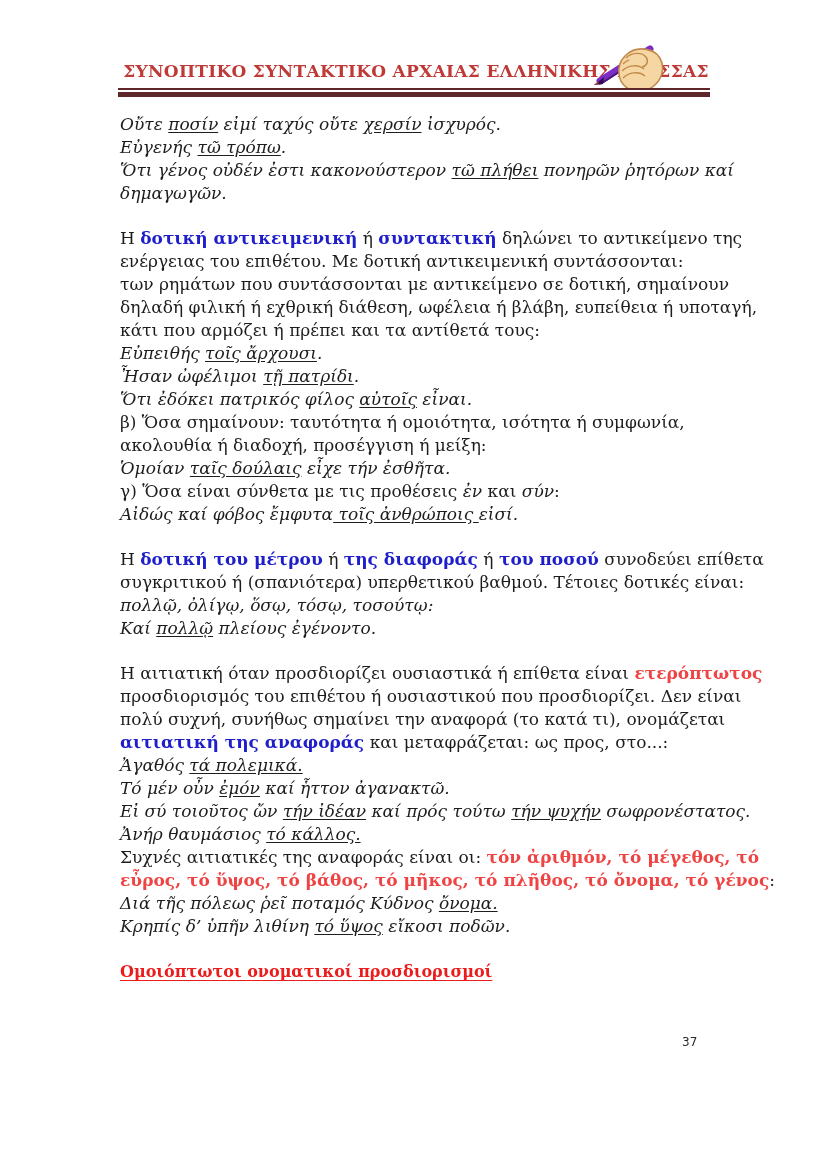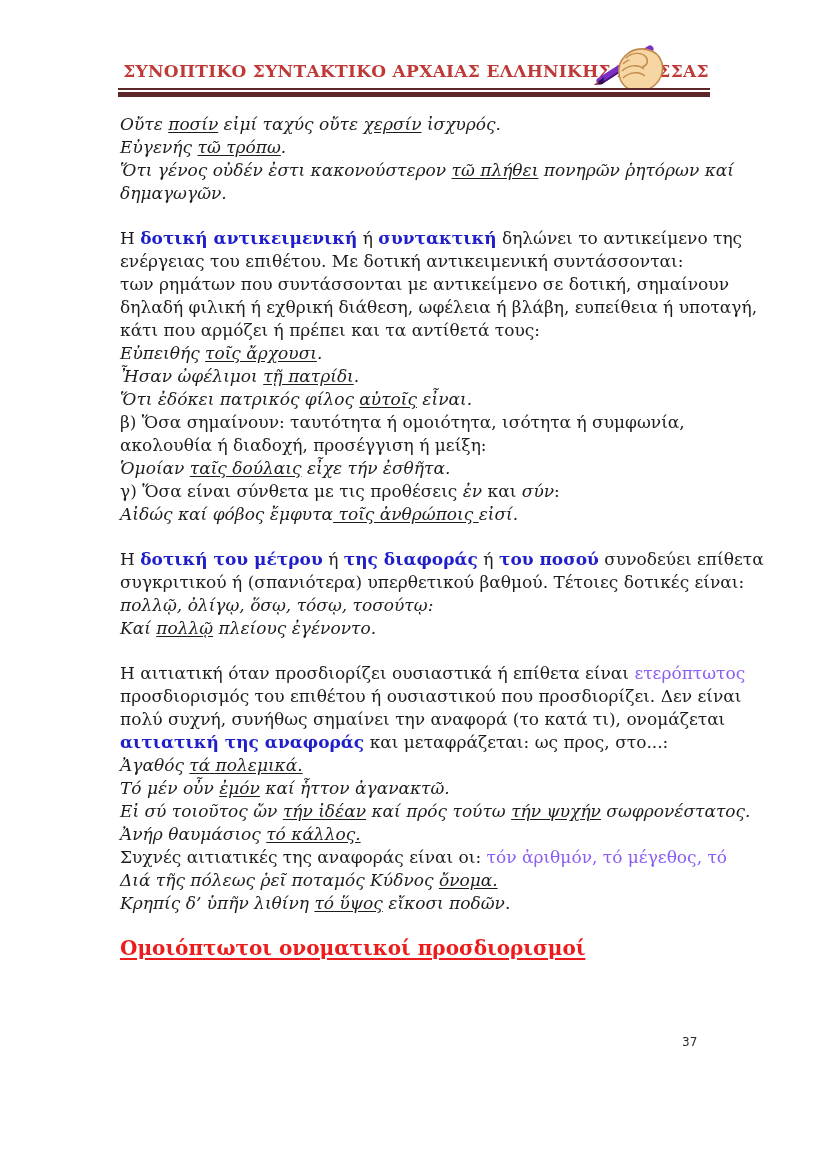--- a/index.html
+++ b/index.html
@@ -15,23 +15,23 @@
     position:absolute;top:88px;left:118px;width:592px;height:2px;background:#ffffff;
     border-top:2px solid #5e282b;border-bottom:5px solid #5e282b;
   }
   .logo{position:absolute;top:36px;left:592px;width:76px;height:62px;}
   .doc-body{position:absolute;top:113px;left:120px;width:606px;font-size:17px;line-height:23px;}
   .para{margin:0 0 22px 0;}
   .tline{white-space:nowrap;}
   .it{font-style:italic;}
   .un{text-decoration:underline;text-underline-offset:2px;}
   .bb{color:#1e1ecb;font-weight:bold;}
-  .bk{font-weight:normal;color:#8b5cf6;margin-top:28px;}
+  .bk{font-weight:bold;color:#ef4444;margin-top:28px;}
   .section-heading{
-    font-size:20px;font-weight:bold;color:#ec1c1c;margin-top:4px;
+    font-size:16px;font-weight:bold;color:#ec1c1c;margin-top:4px;
     text-decoration:underline;text-underline-offset:3px;white-space:nowrap;
   }
   .page-number{
     position:absolute;top:1035px;left:682px;font-size:12px;color:#2a2a2a;
     font-family:"DejaVu Sans","Liberation Sans",sans-serif;
   }
 </style>
 </head>
 <body>
 
@@ -93,20 +93,21 @@
       <div class="para">
         <div class="tline"><span>Η αιτιατική όταν προσδιορίζει ουσιαστικά ή επίθετα είναι </span><span class="bk">ετερόπτωτος</span></div>
         <div class="tline"><span>προσδιορισμός του επιθέτου ή ουσιαστικού που προσδιορίζει. Δεν είναι</span></div>
         <div class="tline"><span>πολύ συχνή, συνήθως σημαίνει την αναφορά (το κατά τι), ονομάζεται</span></div>
         <div class="tline"><span class="bb">αιτιατική της αναφοράς</span><span> και μεταφράζεται: ως προς, στο...:</span></div>
         <div class="tline"><span class="it">Ἀγαθός </span><span class="it un">τά πολεμικά.</span></div>
         <div class="tline"><span class="it">Τό μέν οὖν </span><span class="it un">ἐμόν</span><span class="it"> καί ἧττον ἀγανακτῶ.</span></div>
         <div class="tline"><span class="it">Εἰ σύ τοιοῦτος ὤν </span><span class="it un">τήν ἰδέαν</span><span class="it"> καί πρός τούτω </span><span class="it un">τήν ψυχήν</span><span class="it"> σωφρονέστατος.</span></div>
         <div class="tline"><span class="it">Ἀνήρ θαυμάσιος </span><span class="it un">τό κάλλος.</span></div>
         <div class="tline"><span>Συχνές αιτιατικές της αναφοράς είναι οι: </span><span class="bk">τόν ἀριθμόν, τό μέγεθος, τό</span></div>
+        <div class="tline"><span class="bk">εὖρος, τό ὕψος, τό βάθος, τό μῆκος, τό πλῆθος, τό ὄνομα, τό γένος</span><span>:</span></div>
         <div class="tline"><span class="it">Διά τῆς πόλεως ῥεῖ ποταμός Κύδνος </span><span class="it un">ὄνομα.</span></div>
         <div class="tline"><span class="it">Κρηπίς δ’ ὑπῆν λιθίνη </span><span class="it un">τό ὕψος</span><span class="it"> εἴκοσι ποδῶν.</span></div>
       </div>
       <div class="section-heading">Ομοιόπτωτοι ονοματικοί προσδιορισμοί</div>
   </div>
 
   <div class="page-number">37</div>
 
 </div>
 

